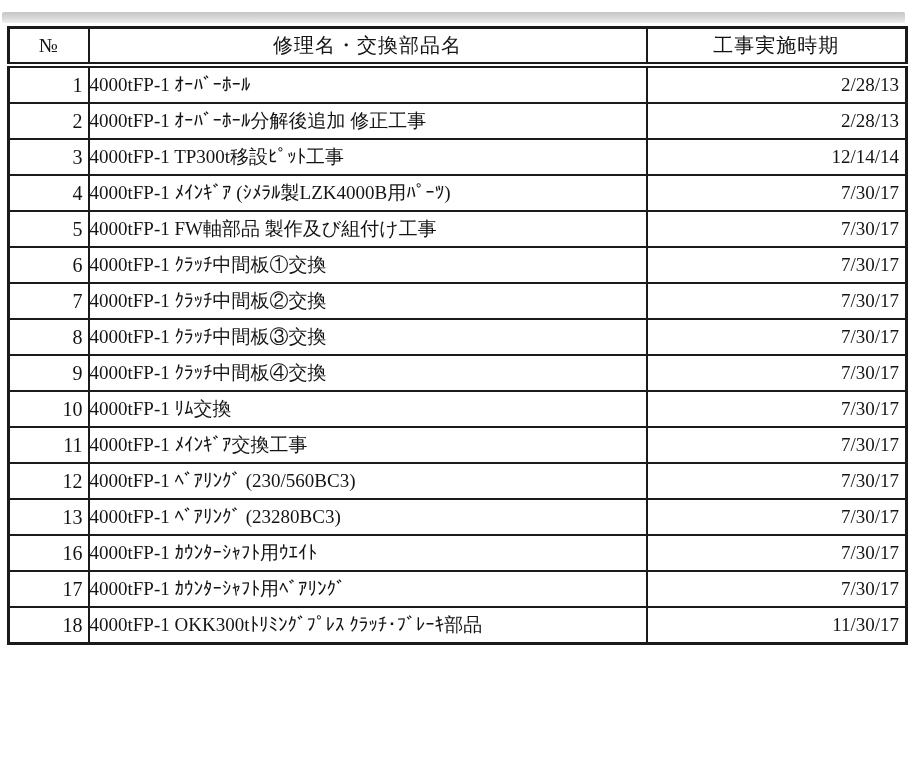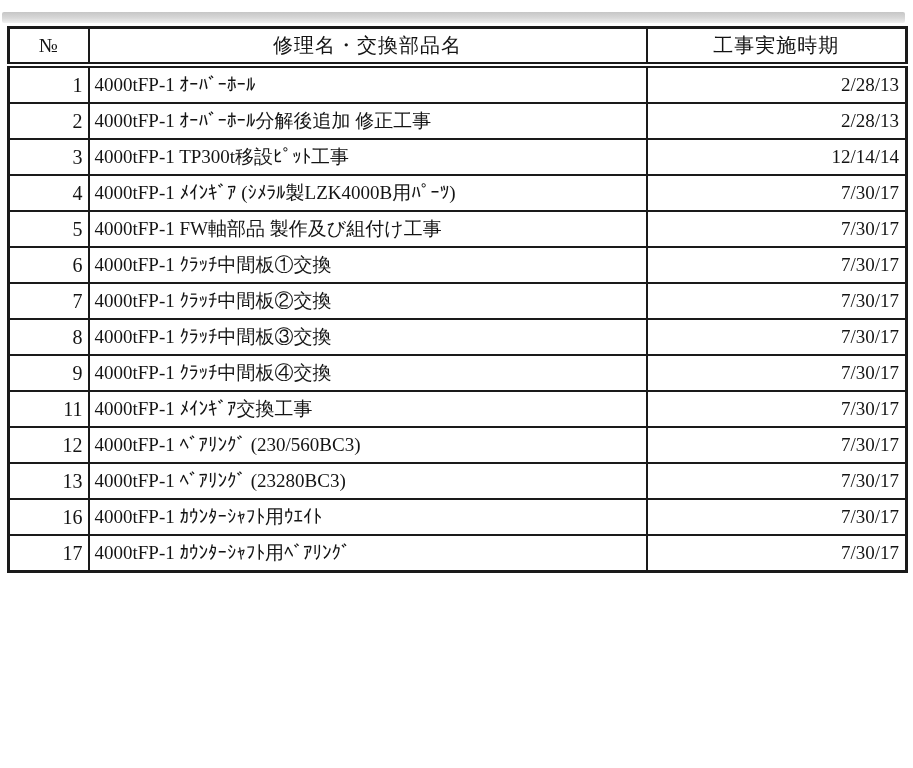--- a/index.html
+++ b/index.html
@@ -54,21 +54,20 @@
     letter-spacing: 1px;
   }
   tbody td { height: 34px; font-size: 19px; }
   td.no {
     text-align: right;
     padding-right: 5px;
     font-size: 20px;
   }
   td.name {
     text-align: left;
-    padding-left: 5px;
   }
   td.date {
     text-align: right;
     padding-right: 6px;
   }
 </style>
 </head>
 <body>
 
 <div class="scan-band"></div>
@@ -126,20 +125,25 @@
       <td class="no">8</td>
       <td class="name">4000tFP-1 ｸﾗｯﾁ中間板③交換</td>
       <td class="date">7/30/17</td>
     </tr>
     <tr>
       <td class="no">9</td>
       <td class="name">4000tFP-1 ｸﾗｯﾁ中間板④交換</td>
       <td class="date">7/30/17</td>
     </tr>
     <tr>
+      <td class="no">10</td>
+      <td class="name">4000tFP-1 ﾘﾑ交換</td>
+      <td class="date">7/30/17</td>
+    </tr>
+    <tr>
       <td class="no">11</td>
       <td class="name">4000tFP-1 ﾒｲﾝｷﾞｱ交換工事</td>
       <td class="date">7/30/17</td>
     </tr>
     <tr>
       <td class="no">12</td>
       <td class="name">4000tFP-1 ﾍﾞｱﾘﾝｸﾞ (230/560BC3)</td>
       <td class="date">7/30/17</td>
     </tr>
     <tr>
@@ -150,14 +154,19 @@
     <tr>
       <td class="no">16</td>
       <td class="name">4000tFP-1 ｶｳﾝﾀｰｼｬﾌﾄ用ｳｴｲﾄ</td>
       <td class="date">7/30/17</td>
     </tr>
     <tr>
       <td class="no">17</td>
       <td class="name">4000tFP-1 ｶｳﾝﾀｰｼｬﾌﾄ用ﾍﾞｱﾘﾝｸﾞ</td>
       <td class="date">7/30/17</td>
     </tr>
+    <tr>
+      <td class="no">18</td>
+      <td class="name">4000tFP-1 OKK300tﾄﾘﾐﾝｸﾞﾌﾟﾚｽ ｸﾗｯﾁ･ﾌﾞﾚｰｷ部品</td>
+      <td class="date">11/30/17</td>
+    </tr>
   </tbody>
 </table>
 
 </body></html>

